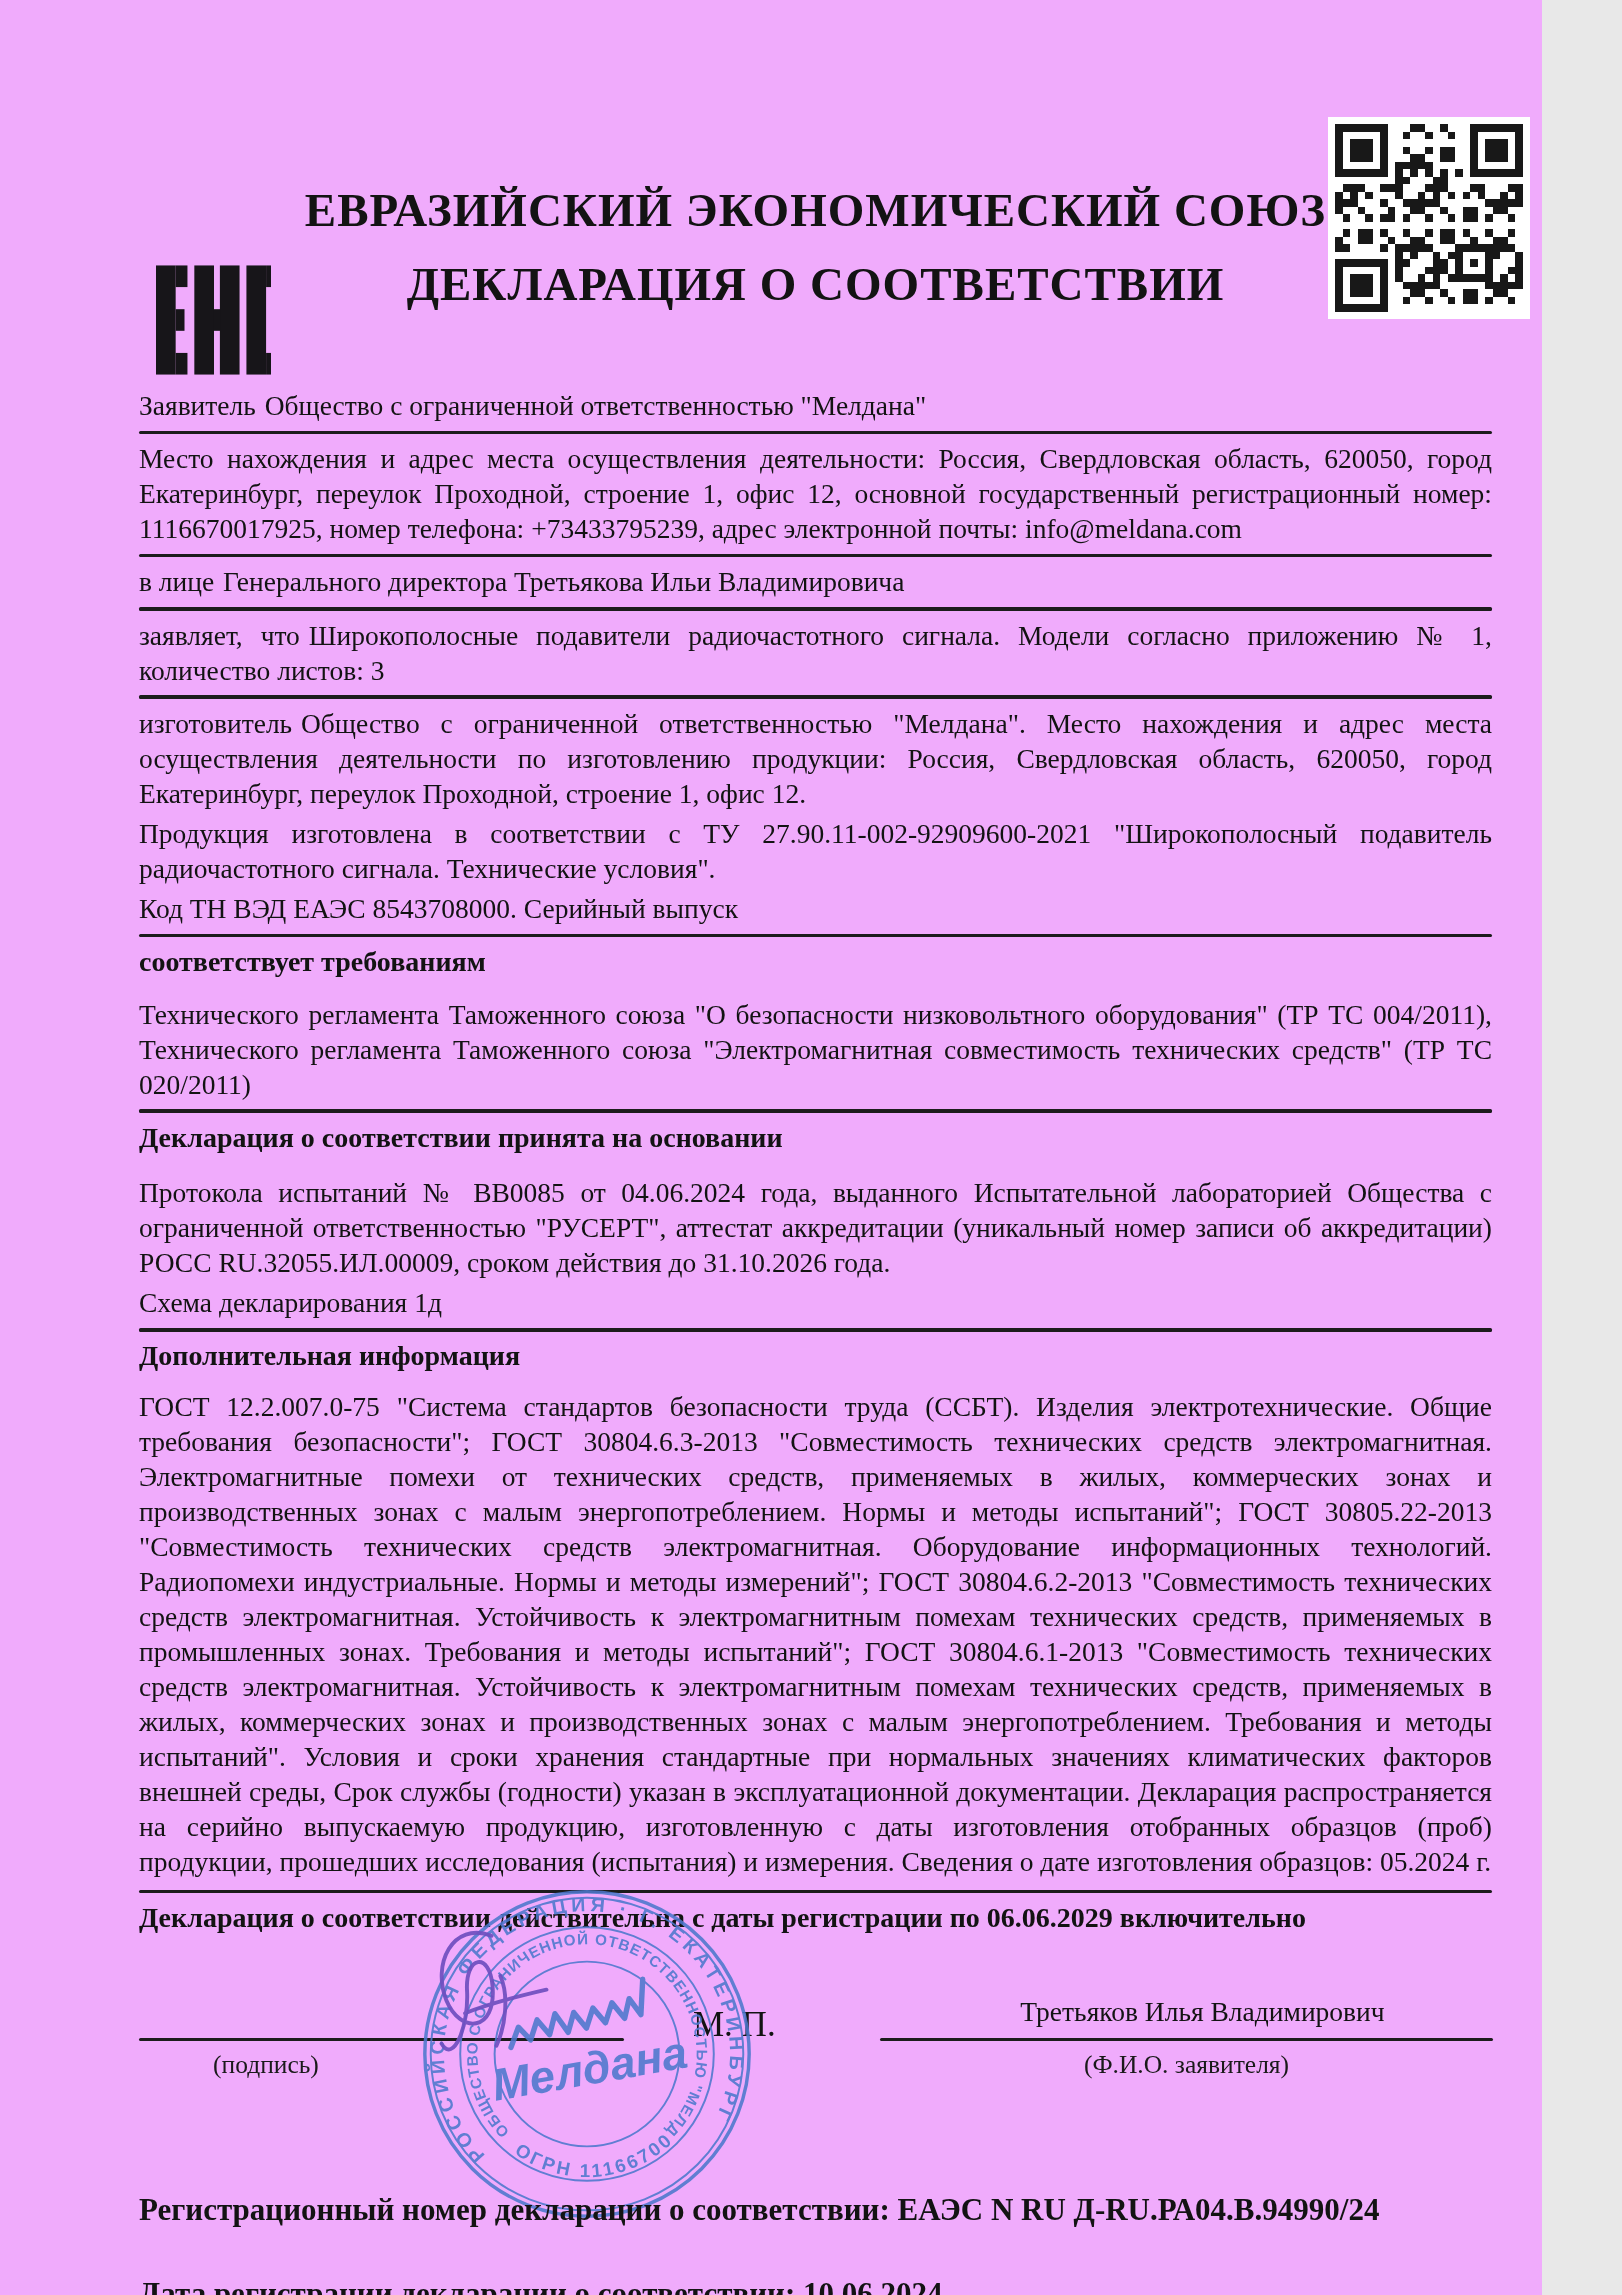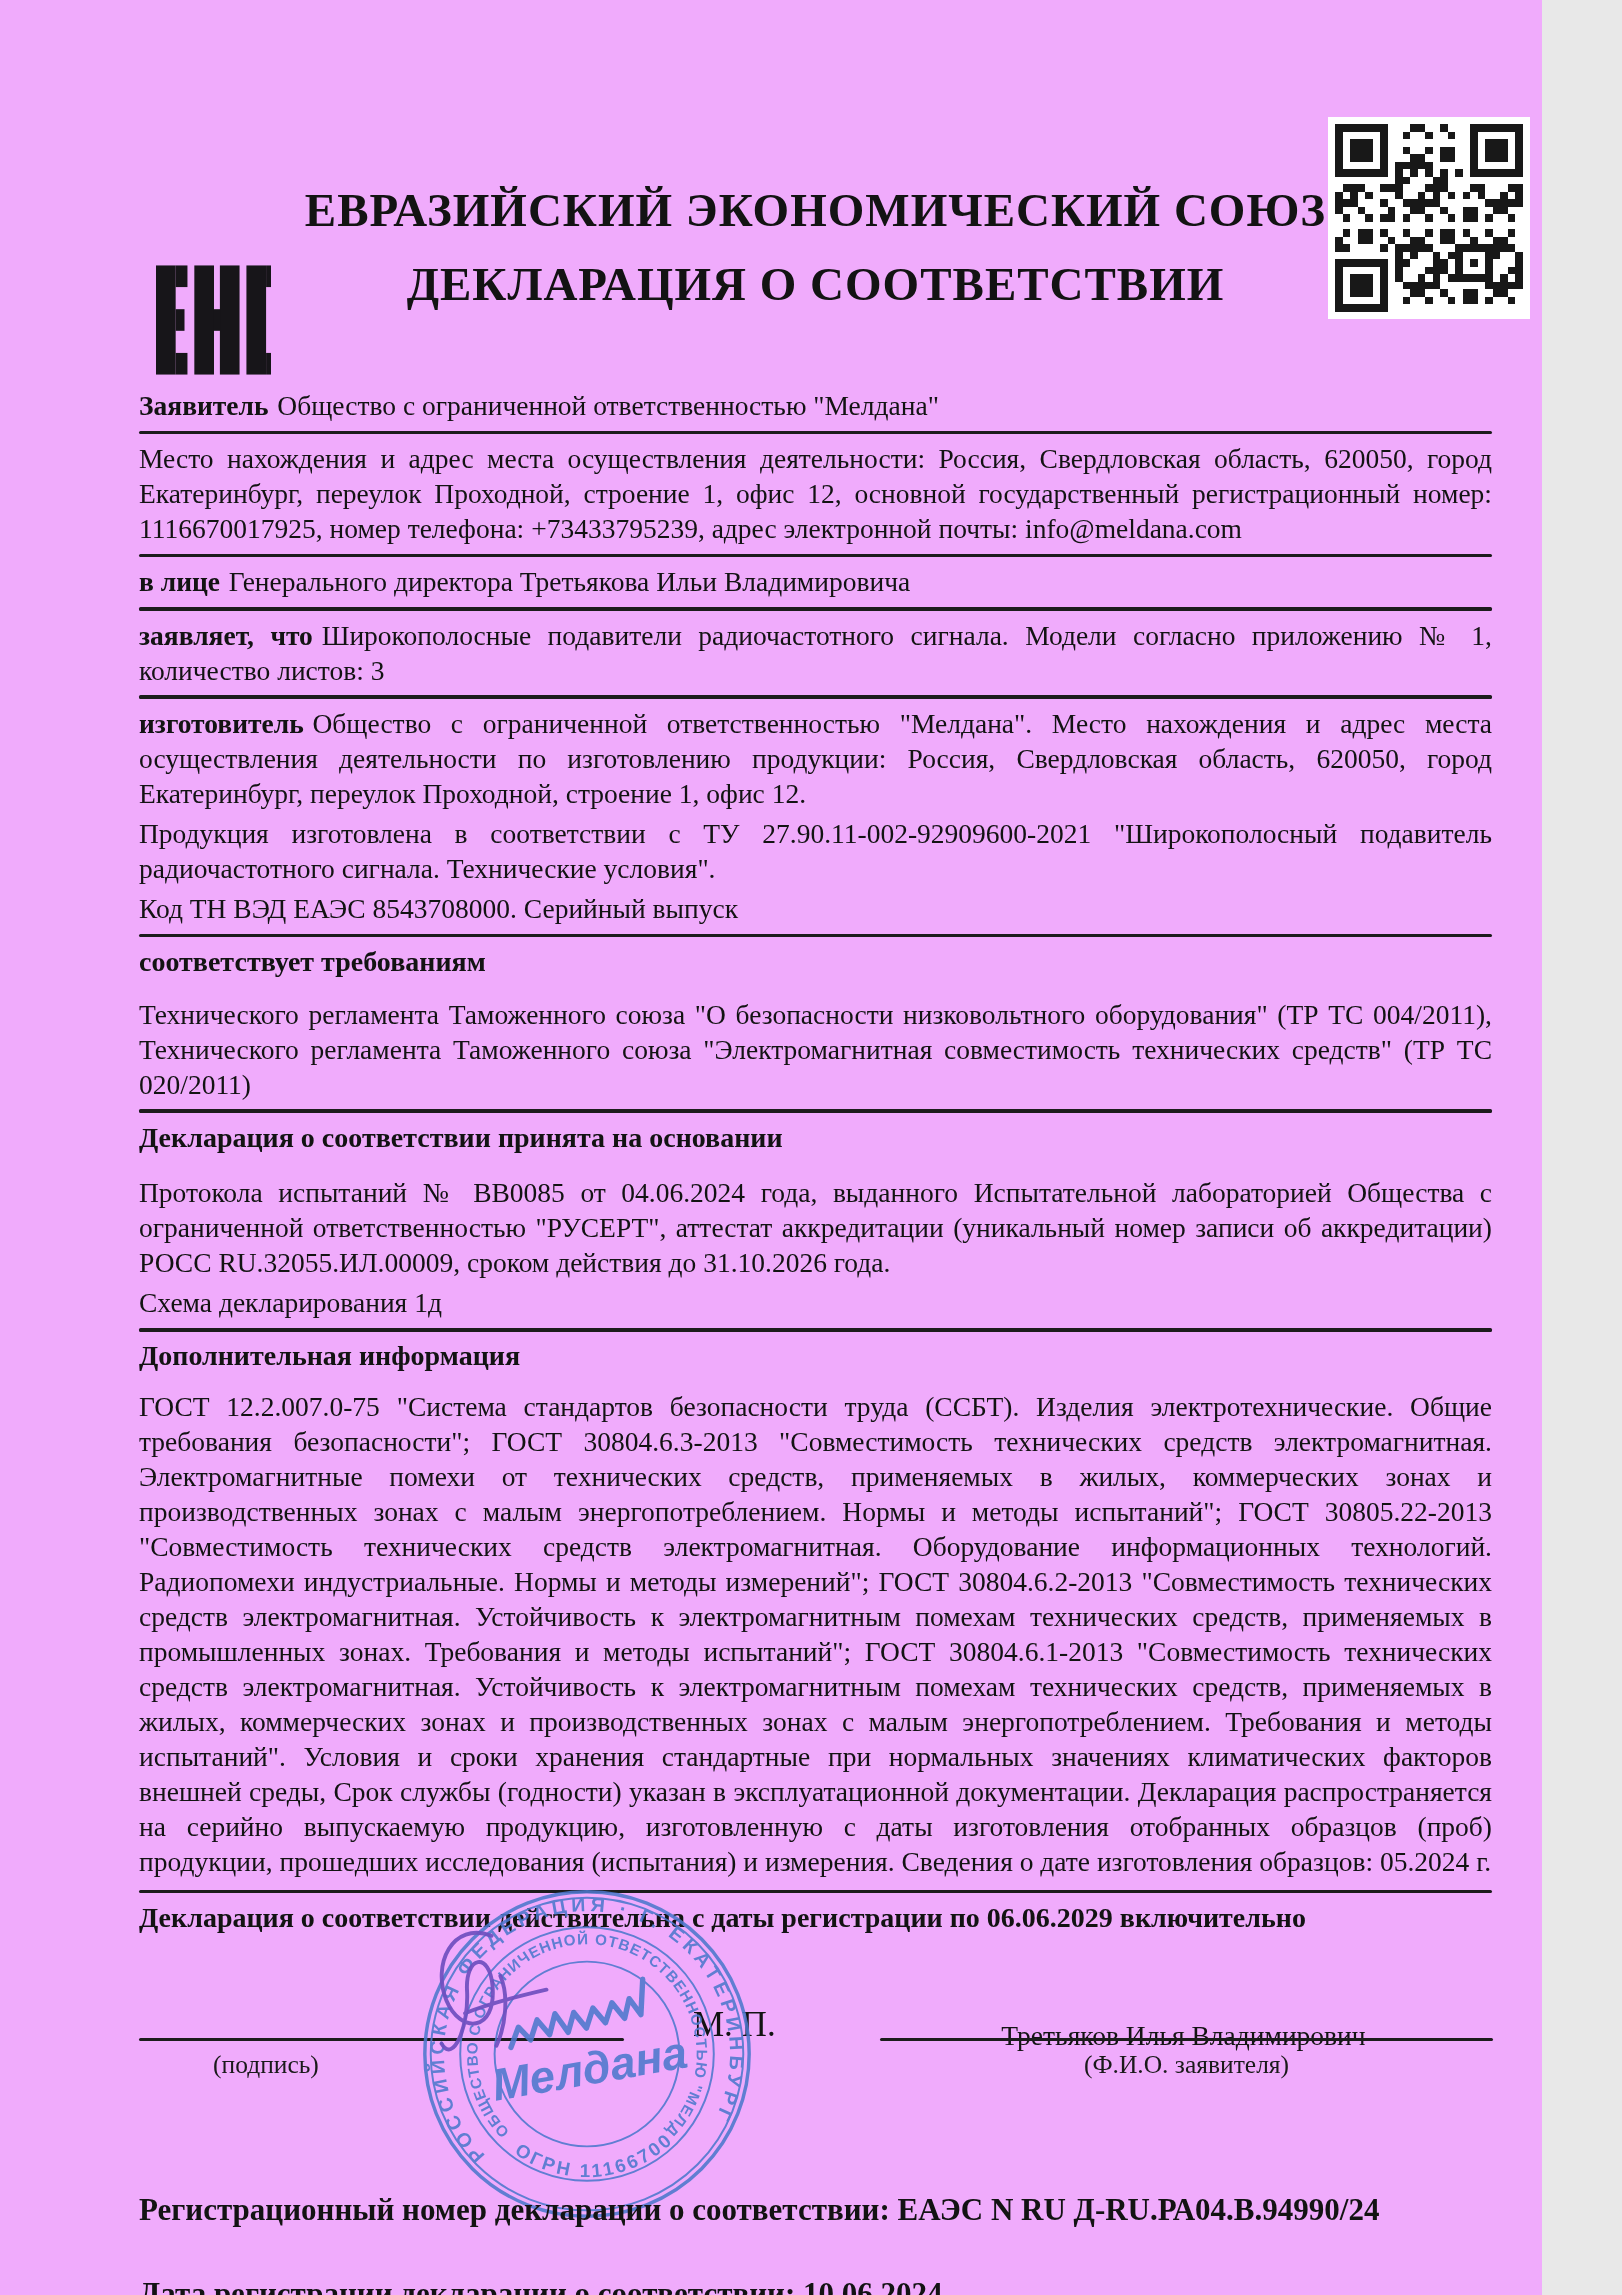--- a/index.html
+++ b/index.html
@@ -12,21 +12,21 @@
     overflow:hidden;
   }
   .content{position:absolute;left:139px;top:0;width:1353px;}
   .title-block{margin-top:173px;text-align:center;}
   .title{
     font-weight:700;font-size:47px;line-height:74px;
     letter-spacing:1px;white-space:nowrap;
   }
   .par{font-size:27.5px;line-height:35px;text-align:justify;}
   .line{font-size:27.5px;line-height:35px;}
-  .lbl{font-weight:700;margin-right:8.8px;}
+  .lbl{font-weight:400;margin-right:8.8px;}
   .rule{height:3.4px;background:#1c1c1c;margin:7.9px 0 6.9px 0;border-radius:1.5px;}
   .mt-applicant{margin-top:67px;}
   .tight{margin-top:5px;}
   .heading{font-size:28px;line-height:36px;font-weight:700;}
 
   
   .eac{position:absolute;left:156px;top:265px;width:115px;height:110px;}
   .eac svg{width:100%;height:100%;}
   .sr{position:absolute;width:0.5px;height:0.5px;overflow:hidden;clip:rect(0 0 0 0);white-space:nowrap;}
 
@@ -36,21 +36,21 @@
   .qr rect{fill:#181818;}
 
   
   .sig-row{position:relative;height:212px;margin-top:27.5px;}
   .sig-line{position:absolute;height:2.9px;background:#1c1c1c;top:74px;border-radius:1.5px;}
   .sig-line.left{left:0;width:485px;}
   .sig-line.right{left:741px;width:613px;}
   .sig-caption{position:absolute;font-size:25.5px;color:#1a1a1a;}
   .cap-sign{left:74px;top:86px;width:344px;text-align:left;}
   .cap-name{left:741px;top:86px;width:613px;text-align:center;}
-  .sig-name{position:absolute;left:738px;top:32px;width:613px;text-align:center;font-size:27.5px;margin-top:24px;}
+  .sig-name{position:absolute;left:757px;top:32px;width:613px;text-align:center;font-size:27.5px;}
   .mp{position:absolute;left:554px;top:41px;font-size:35px;}
 
   .stamp{position:absolute;left:276px;top:-82px;width:344px;height:344px;z-index:5;opacity:.88;}
   .autograph{position:absolute;left:279px;top:-47px;width:152px;height:167px;z-index:6;opacity:.92;}
 
   .reg-line{font-size:31px;line-height:37px;font-weight:700;margin-top:15.7px;position:relative;z-index:7;}
   .reg-line.date{margin-top:47px;}
 </style>
 </head>
 <body>

